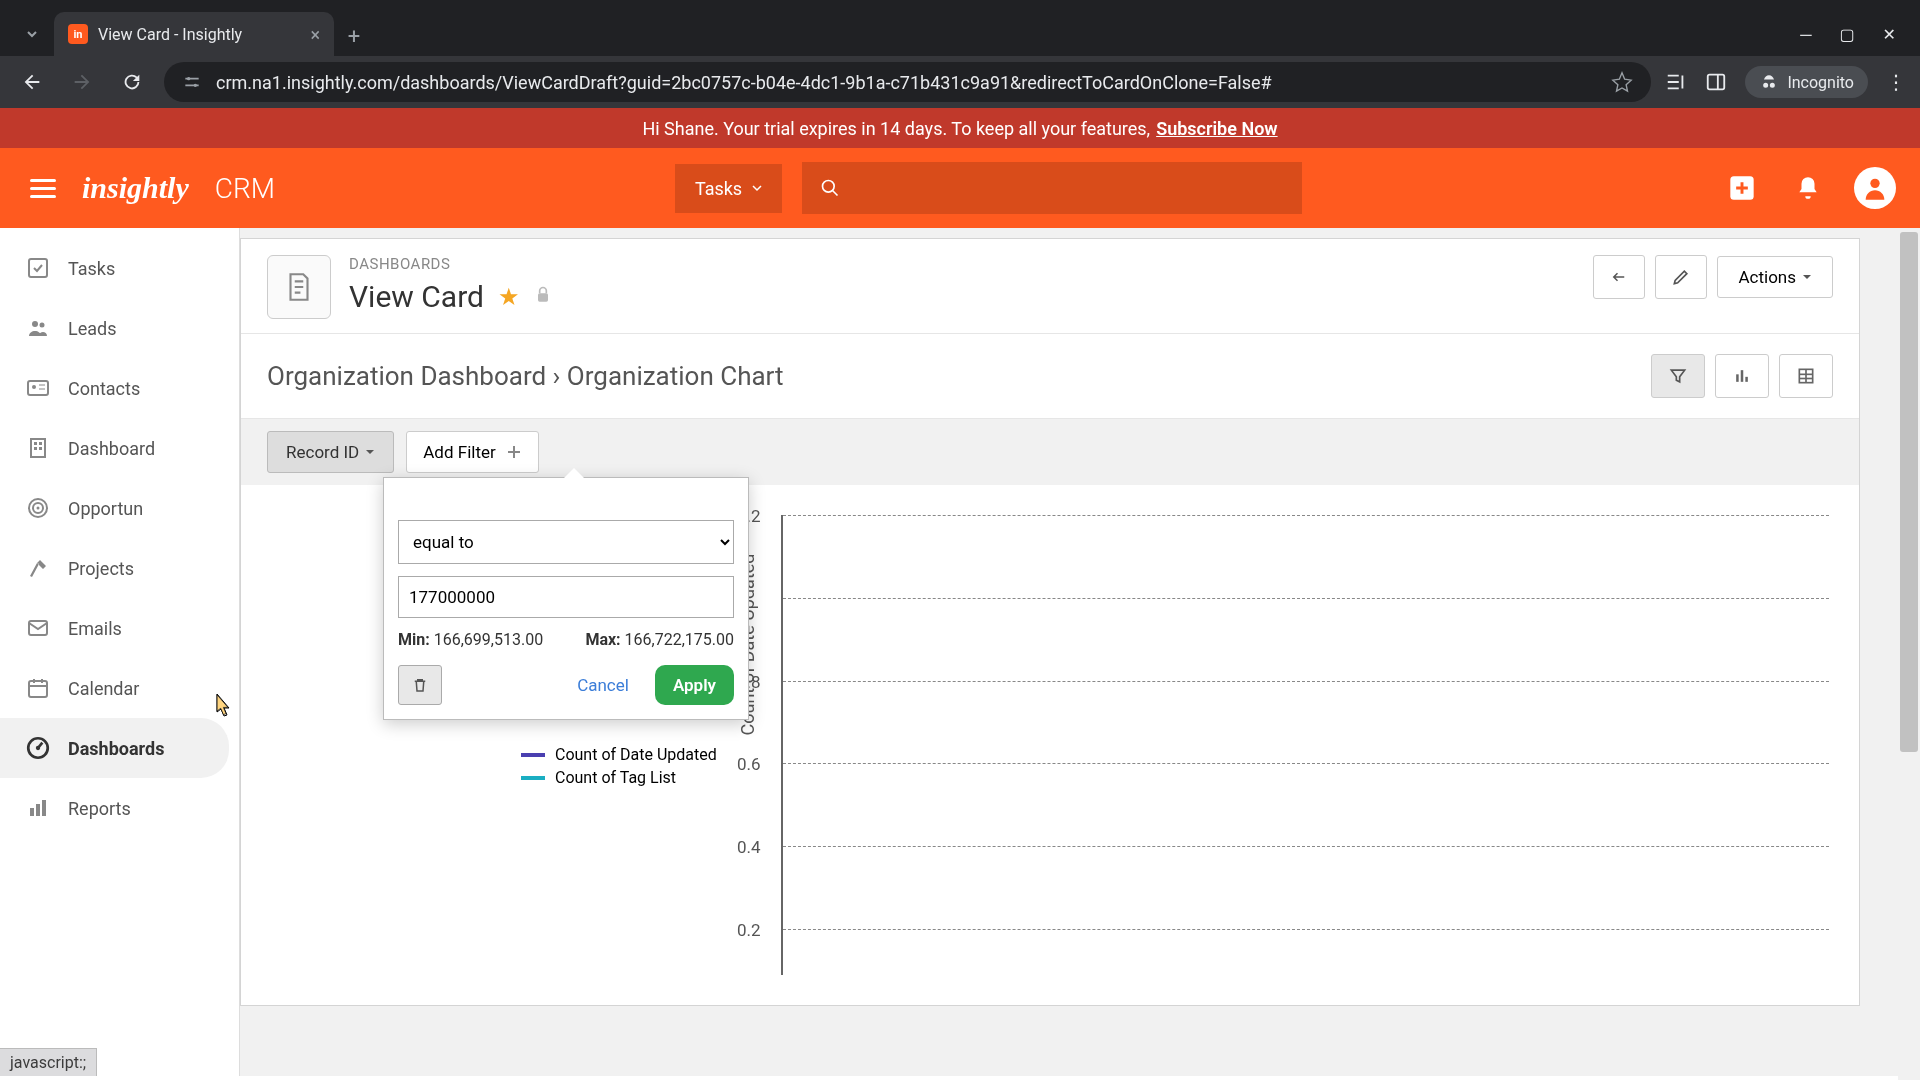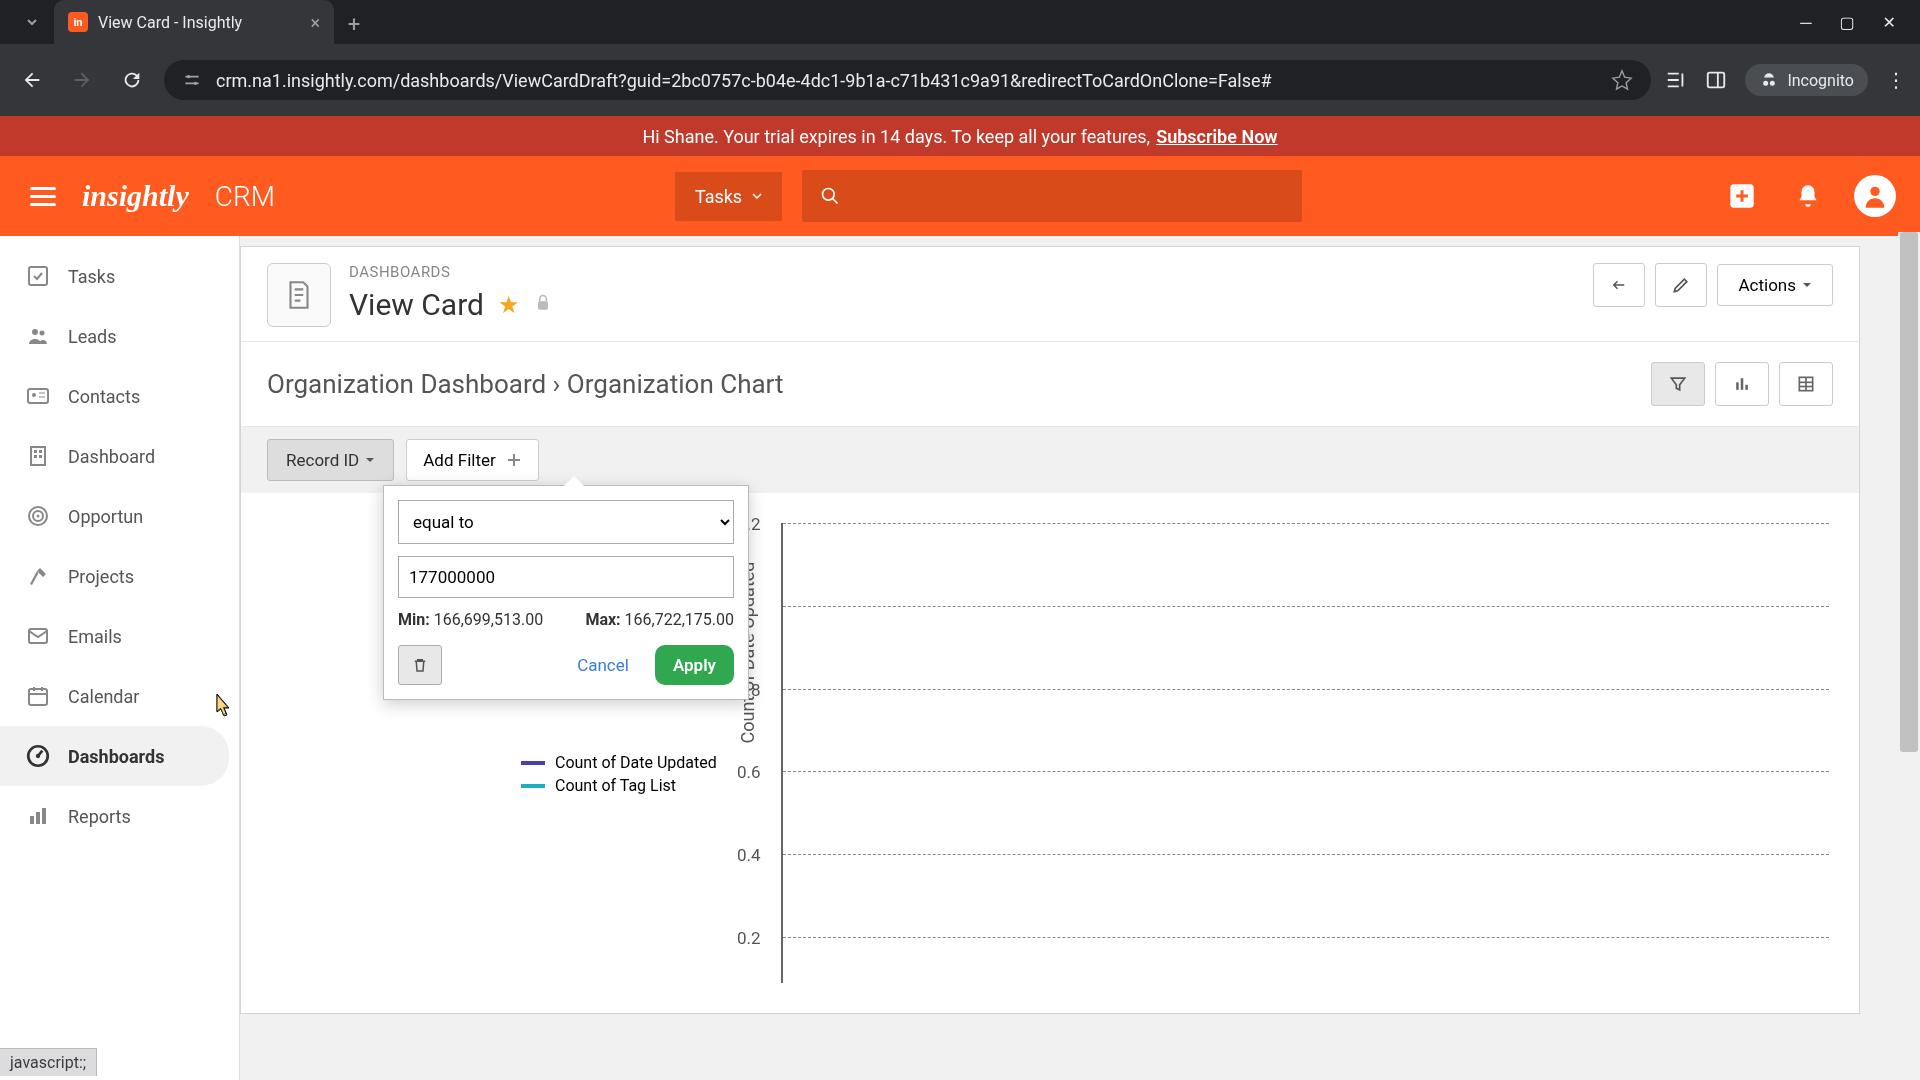--- a/index.html
+++ b/index.html
@@ -1,29 +1,29 @@
 <!DOCTYPE html>
 <html><head>
 <meta charset="utf-8">
 <style>
 * { margin: 0; padding: 0; box-sizing: border-box; font-family: -apple-system, BlinkMacSystemFont, "Segoe UI", Roboto, Arial, sans-serif; }
 body { width: 1920px; height: 1080px; overflow: hidden; background: #fff; position: relative; }
 
 
-.browser-top { background: #202124; height: 44px; display: flex; align-items: flex-end; }
+.browser-top { background: #202124; height: 56px; display: flex; align-items: flex-end; }
 .tab-strip { display: flex; align-items: flex-end; height: 56px; padding-left: 10px; }
 .tab-dropdown { width: 44px; height: 44px; display: flex; align-items: center; justify-content: center; color: #9aa0a6; cursor: pointer; }
 .browser-tab { background: #35363a; color: #e8eaed; height: 44px; display: flex; align-items: center; padding: 0 14px; border-radius: 10px 10px 0 0; gap: 10px; min-width: 280px; font-size: 16px; }
 .tab-favicon { width: 20px; height: 20px; background: #ff5a1f; border-radius: 4px; display: flex; align-items: center; justify-content: center; font-size: 11px; font-weight: bold; color: #fff; }
 .tab-close { margin-left: auto; color: #9aa0a6; font-size: 18px; cursor: pointer; }
 .new-tab { width: 40px; height: 40px; display: flex; align-items: center; justify-content: center; color: #9aa0a6; font-size: 22px; cursor: pointer; }
 .window-controls { margin-left: auto; display: flex; gap: 28px; padding-right: 24px; color: #e8eaed; align-items: center; height: 44px; }
 .window-controls span { cursor: pointer; font-size: 16px; }
 
-.browser-toolbar { background: #35363a; height: 72px; display: flex; align-items: center; padding: 0 14px; gap: 14px; }
+.browser-toolbar { background: #35363a; height: 52px; display: flex; align-items: center; padding: 0 14px; gap: 14px; }
 .nav-btn { width: 36px; height: 36px; display: flex; align-items: center; justify-content: center; color: #9aa0a6; cursor: pointer; border-radius: 50%; }
 .nav-btn.disabled { opacity: 0.4; cursor: default; }
 .url-bar { flex: 1; background: #202124; height: 40px; border-radius: 20px; display: flex; align-items: center; padding: 0 18px; color: #9aa0a6; gap: 14px; font-size: 18px; }
 .url-text { color: #e8eaed; flex: 1; white-space: nowrap; overflow: hidden; }
 .toolbar-icons { display: flex; align-items: center; gap: 18px; color: #e8eaed; }
 .incognito-badge { background: #4a4d52; padding: 6px 14px; border-radius: 18px; display: flex; align-items: center; gap: 8px; font-size: 16px; }
 .kebab { font-size: 20px; cursor: pointer; }
 
 
 .trial-banner { background: #c0392b; color: #fff; height: 40px; display: flex; align-items: center; justify-content: center; font-size: 18px; gap: 6px; }
@@ -71,21 +71,21 @@
 .view-toggle { width: 54px; height: 44px; border: 1px solid #ccc; display: flex; align-items: center; justify-content: center; cursor: pointer; border-radius: 3px; background: #fff; color: #666; }
 .view-toggle.active { background: #e8e8e8; }
 
 .filter-bar { padding: 12px 26px; display: flex; gap: 12px; background: #f1f1f1; position: relative; }
 .filter-chip { background: #ddd; border: 1px solid #bbb; padding: 10px 18px; border-radius: 3px; font-size: 17px; cursor: pointer; display: flex; align-items: center; gap: 6px; color: #333; }
 .add-filter-btn { background: #fff; border: 1px solid #ccc; padding: 10px 16px; border-radius: 3px; font-size: 17px; cursor: pointer; display: flex; align-items: center; gap: 10px; }
 
 
 .filter-popover { position: absolute; top: 58px; left: 142px; background: #fff; border: 1px solid #bbb; box-shadow: 0 4px 16px rgba(0,0,0,0.2); width: 366px; padding: 14px; z-index: 100; }
 .filter-popover::before { content: ''; position: absolute; top: -10px; left: 180px; border: 10px solid transparent; border-bottom-color: #fff; border-top: none; }
-.filter-select { width: 100%; padding: 10px; border: 1px solid #aaa; font-size: 17px; background: #fff; margin-bottom: 12px; }
+.filter-select { width: 100%; padding: 10px; border: 1px solid #aaa; font-size: 17px; background: #fff; margin-bottom: 12px; margin-top: 28px; }
 .filter-input { width: 100%; padding: 10px; border: 1px solid #aaa; font-size: 17px; margin-bottom: 12px; }
 .minmax-row { display: flex; justify-content: space-between; font-size: 16px; color: #333; margin-bottom: 16px; }
 .minmax-row b { font-weight: 700; }
 .popover-actions { display: flex; align-items: center; gap: 10px; }
 .delete-btn { width: 44px; height: 40px; border: 1px solid #aaa; background: #e8e8e8; display: flex; align-items: center; justify-content: center; cursor: pointer; border-radius: 3px; }
 .cancel-btn { margin-left: auto; color: #3b7dd8; font-size: 17px; cursor: pointer; background: none; border: none; padding: 10px 16px; }
 .apply-btn { background: #2fa84f; color: #fff; border: none; padding: 10px 18px; font-size: 17px; font-weight: 600; border-radius: 10px; cursor: pointer; }
 
 
 .chart-area { padding: 30px 30px 0 30px; display: flex; gap: 20px; position: relative; height: 520px; }

